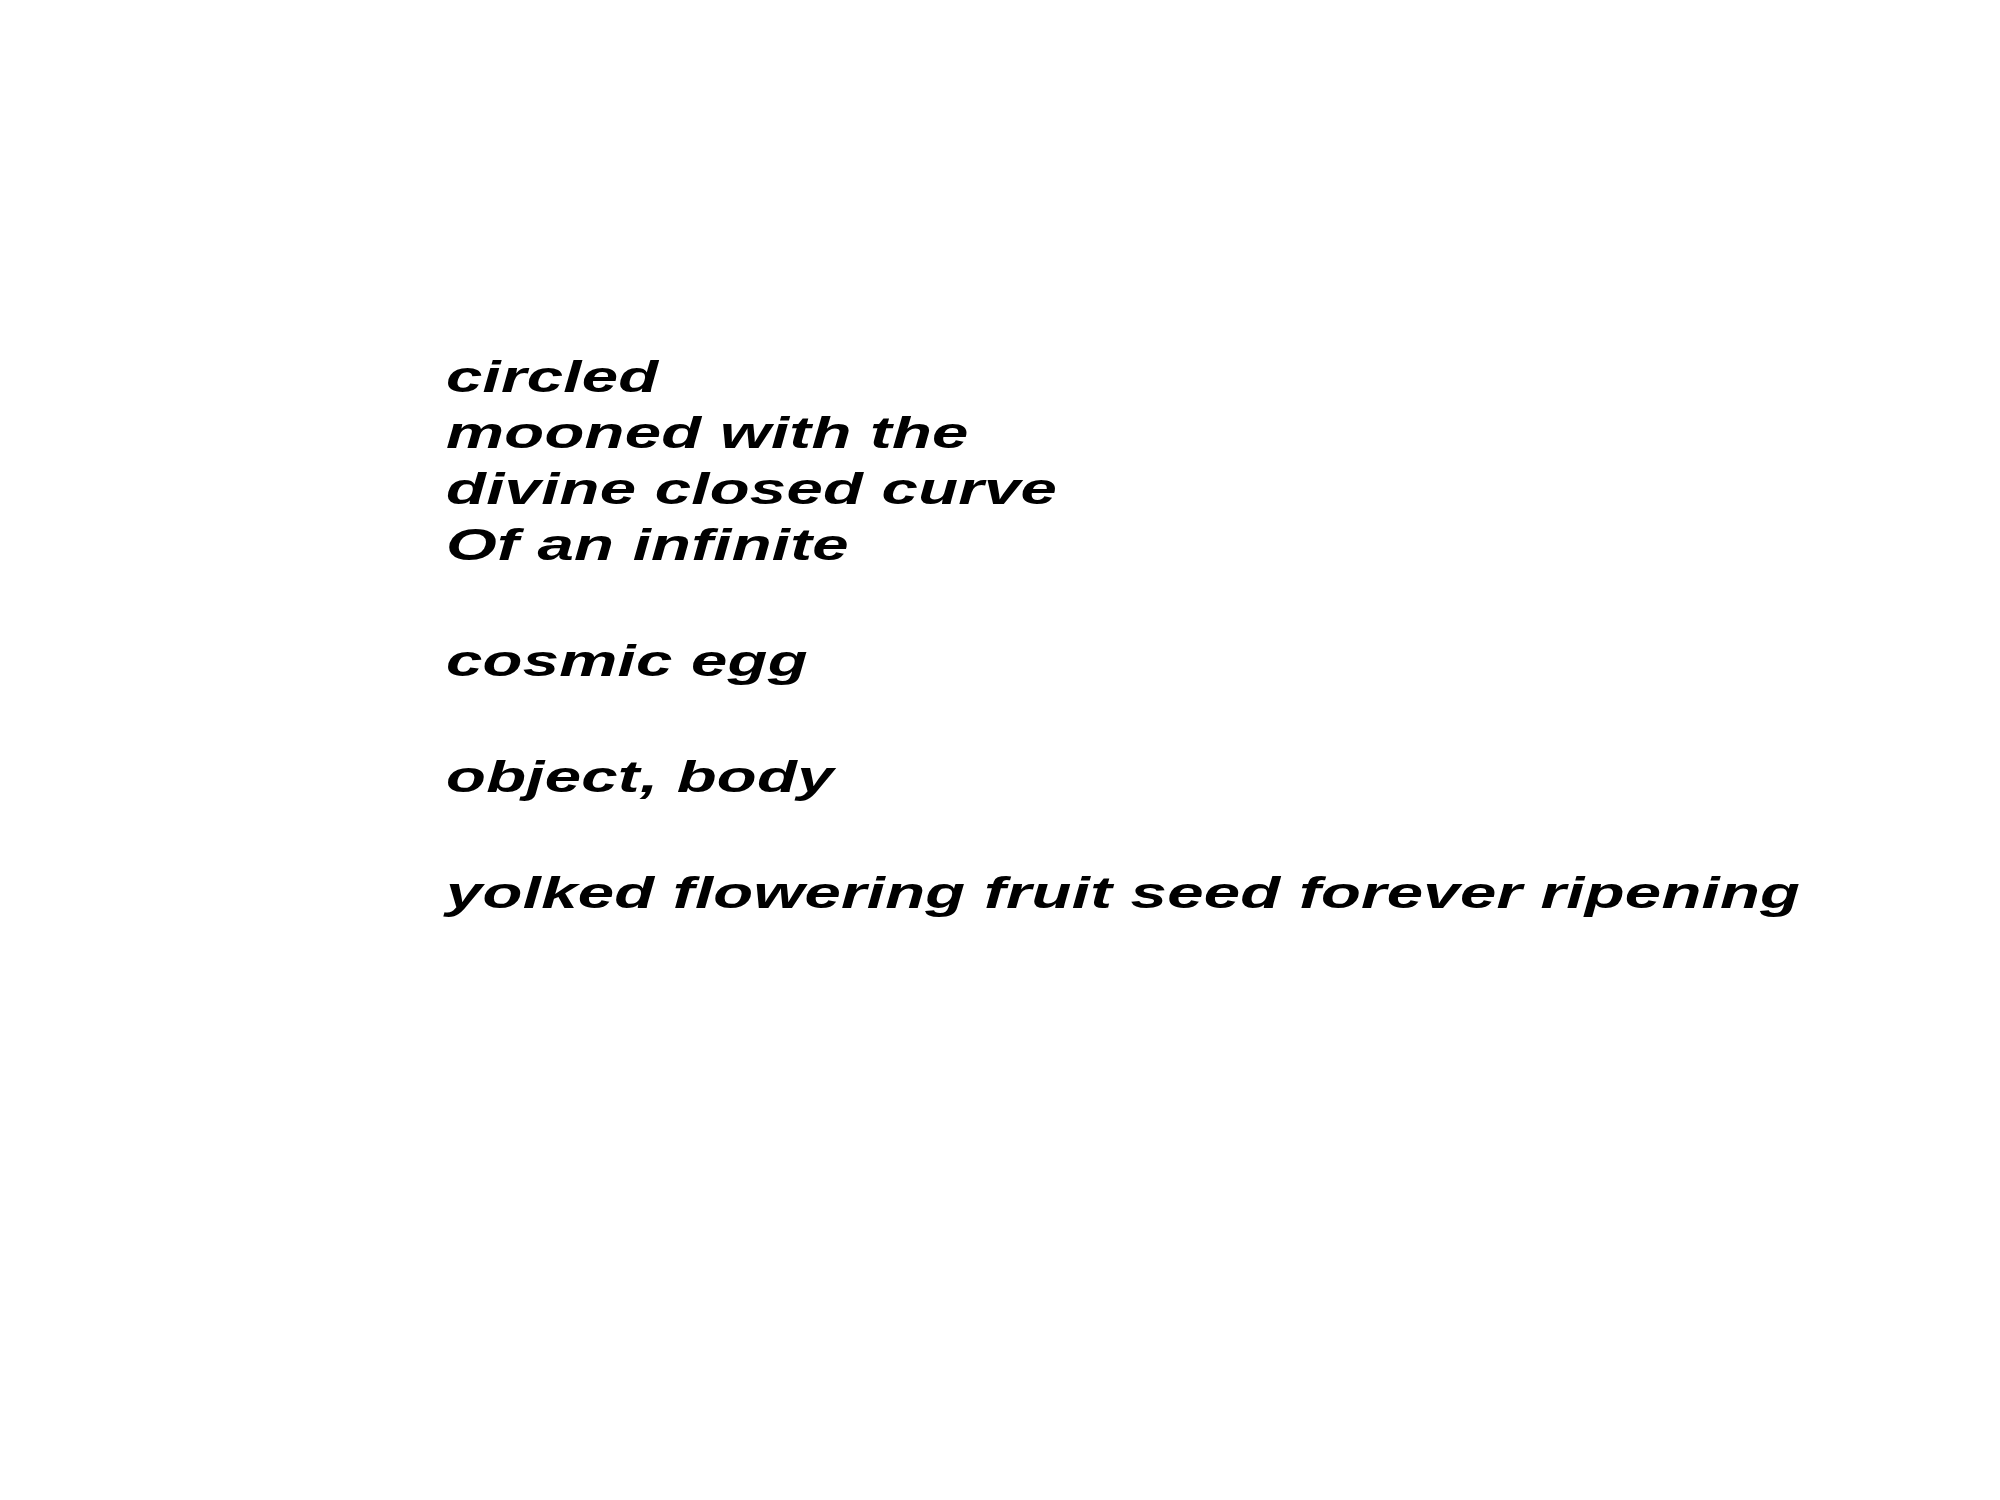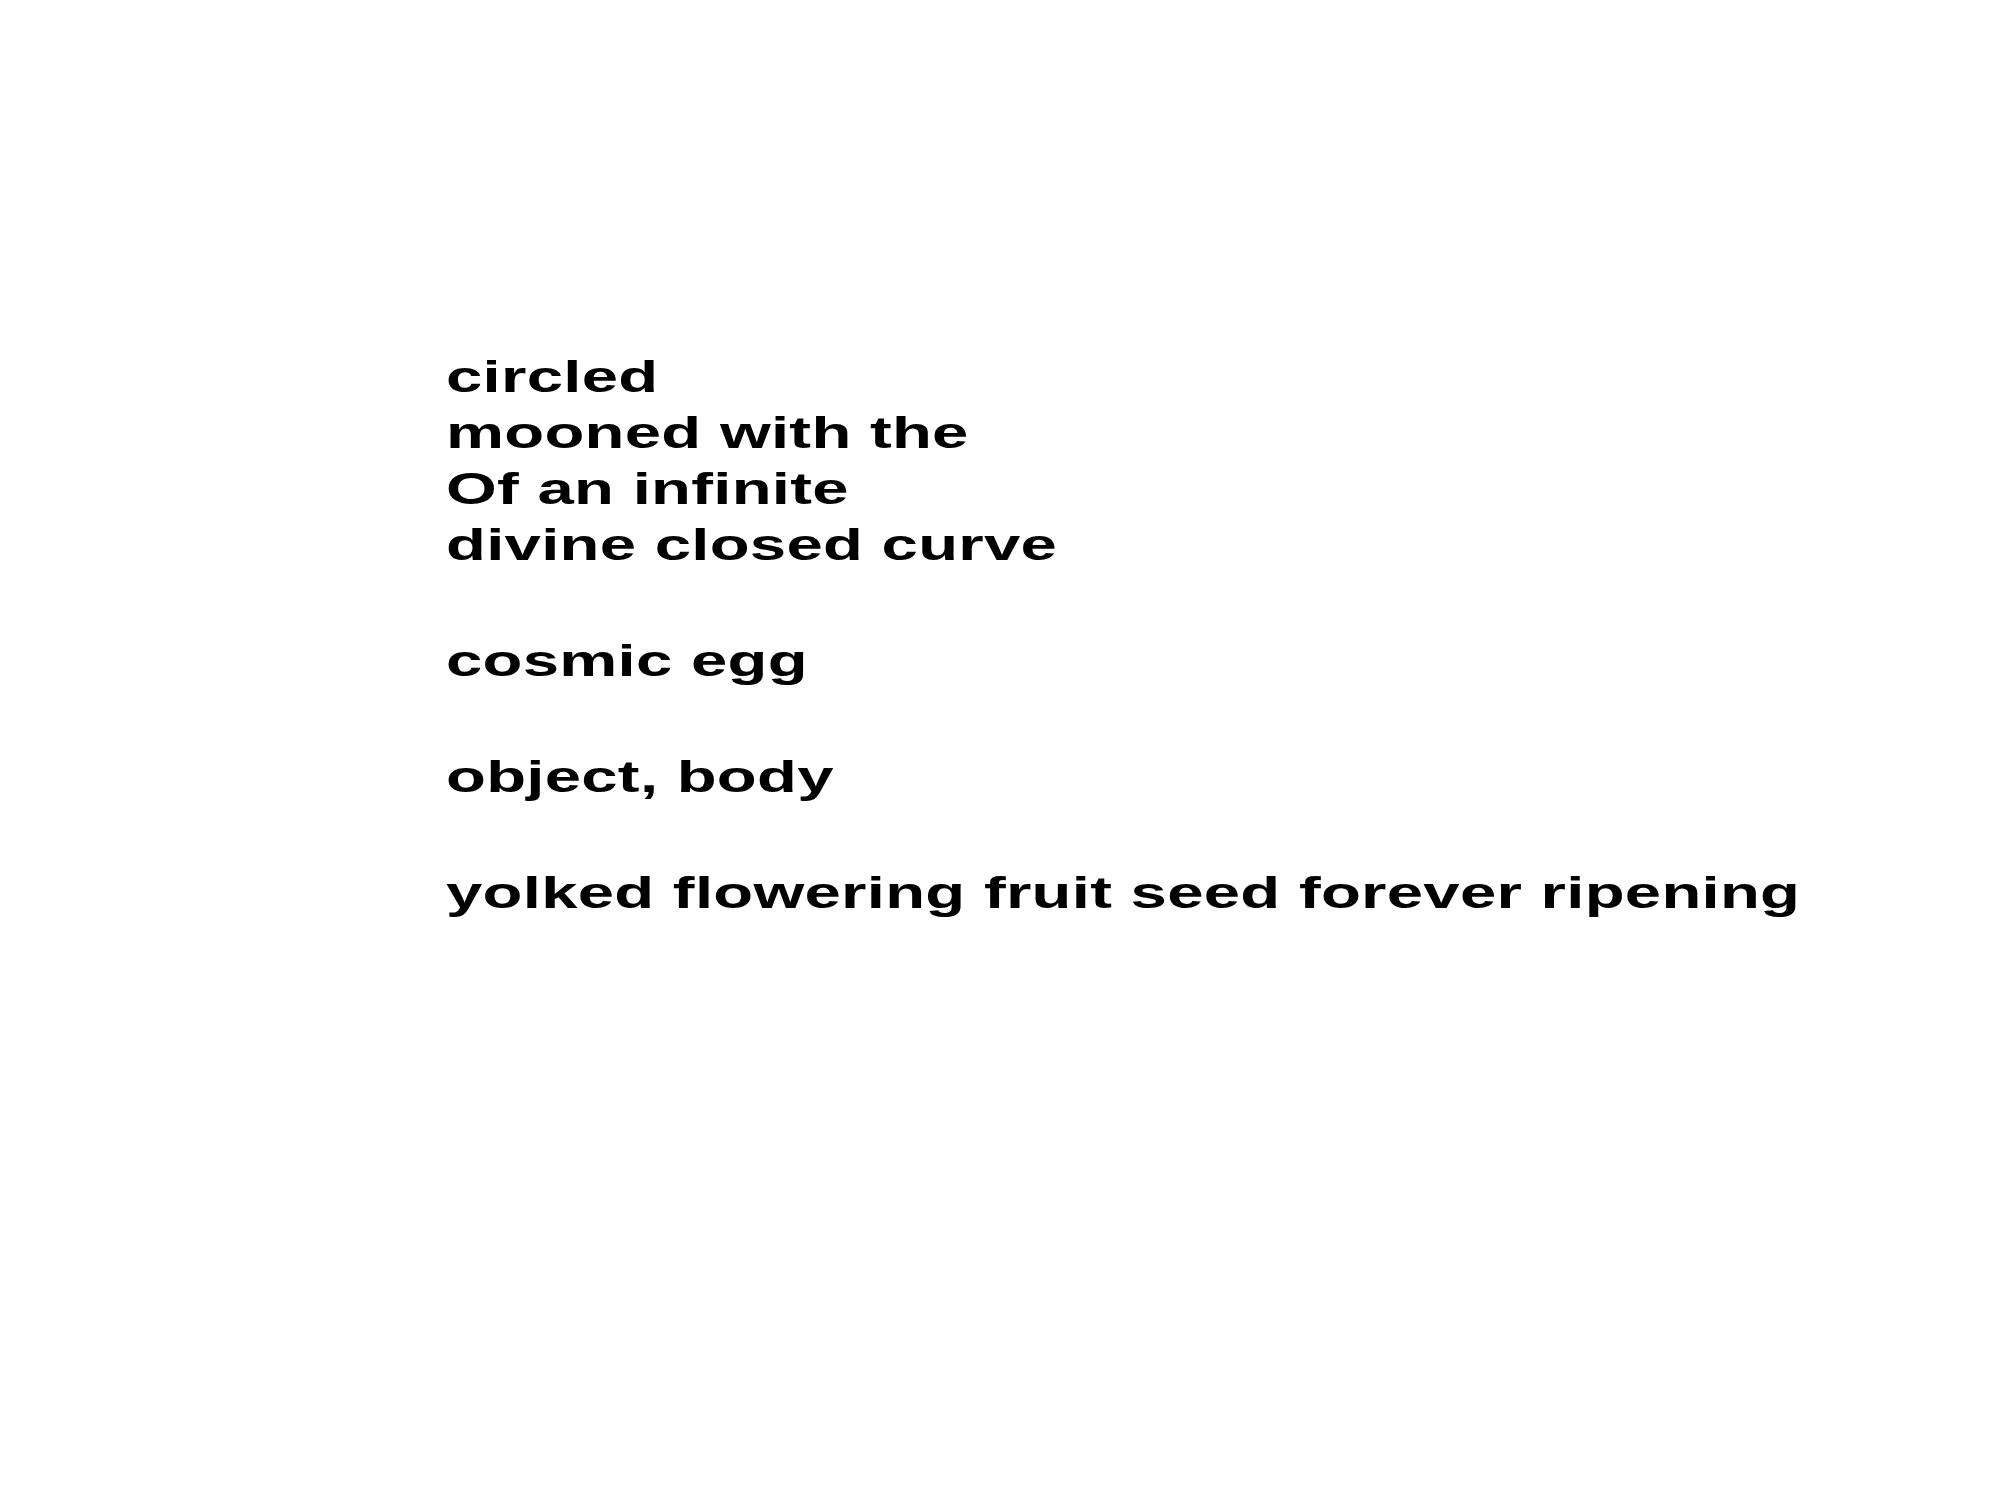--- a/index.html
+++ b/index.html
@@ -11,20 +11,21 @@
     height: 1500px;
     background: #ffffff;
     overflow: hidden;
     position: relative;
     font-family: "Liberation Sans", sans-serif;
   }
   .page {
     position: absolute;
     inset: 0;
     background: #ffffff;
+    font-style: italic;
   }
   .poem {
     position: absolute;
     left: 446px;
     top: 349px;
     color: #000000;
     font-weight: bold;
     font-size: 45px;
     line-height: 56px;
     white-space: nowrap;
@@ -47,22 +48,22 @@
   }
 </style>
 </head>
 <body>
 
 <div class="page">
   <div class="poem">
 
     <div class="line"><span class="stretch">circled</span></div>
     <div class="line"><span class="stretch">mooned with the</span></div>
+    <div class="line"><span class="stretch">divine closed curve</span></div>
     <div class="line"><span class="stretch">Of an infinite</span></div>
-    <div class="line"><span class="stretch">divine closed curve</span></div>
 
     <div class="line blank"></div>
 
     <div class="line"><span class="stretch">cosmic egg</span></div>
 
     <div class="line blank"></div>
 
     <div class="line"><span class="stretch">object, body</span></div>
 
     <div class="line blank"></div>

